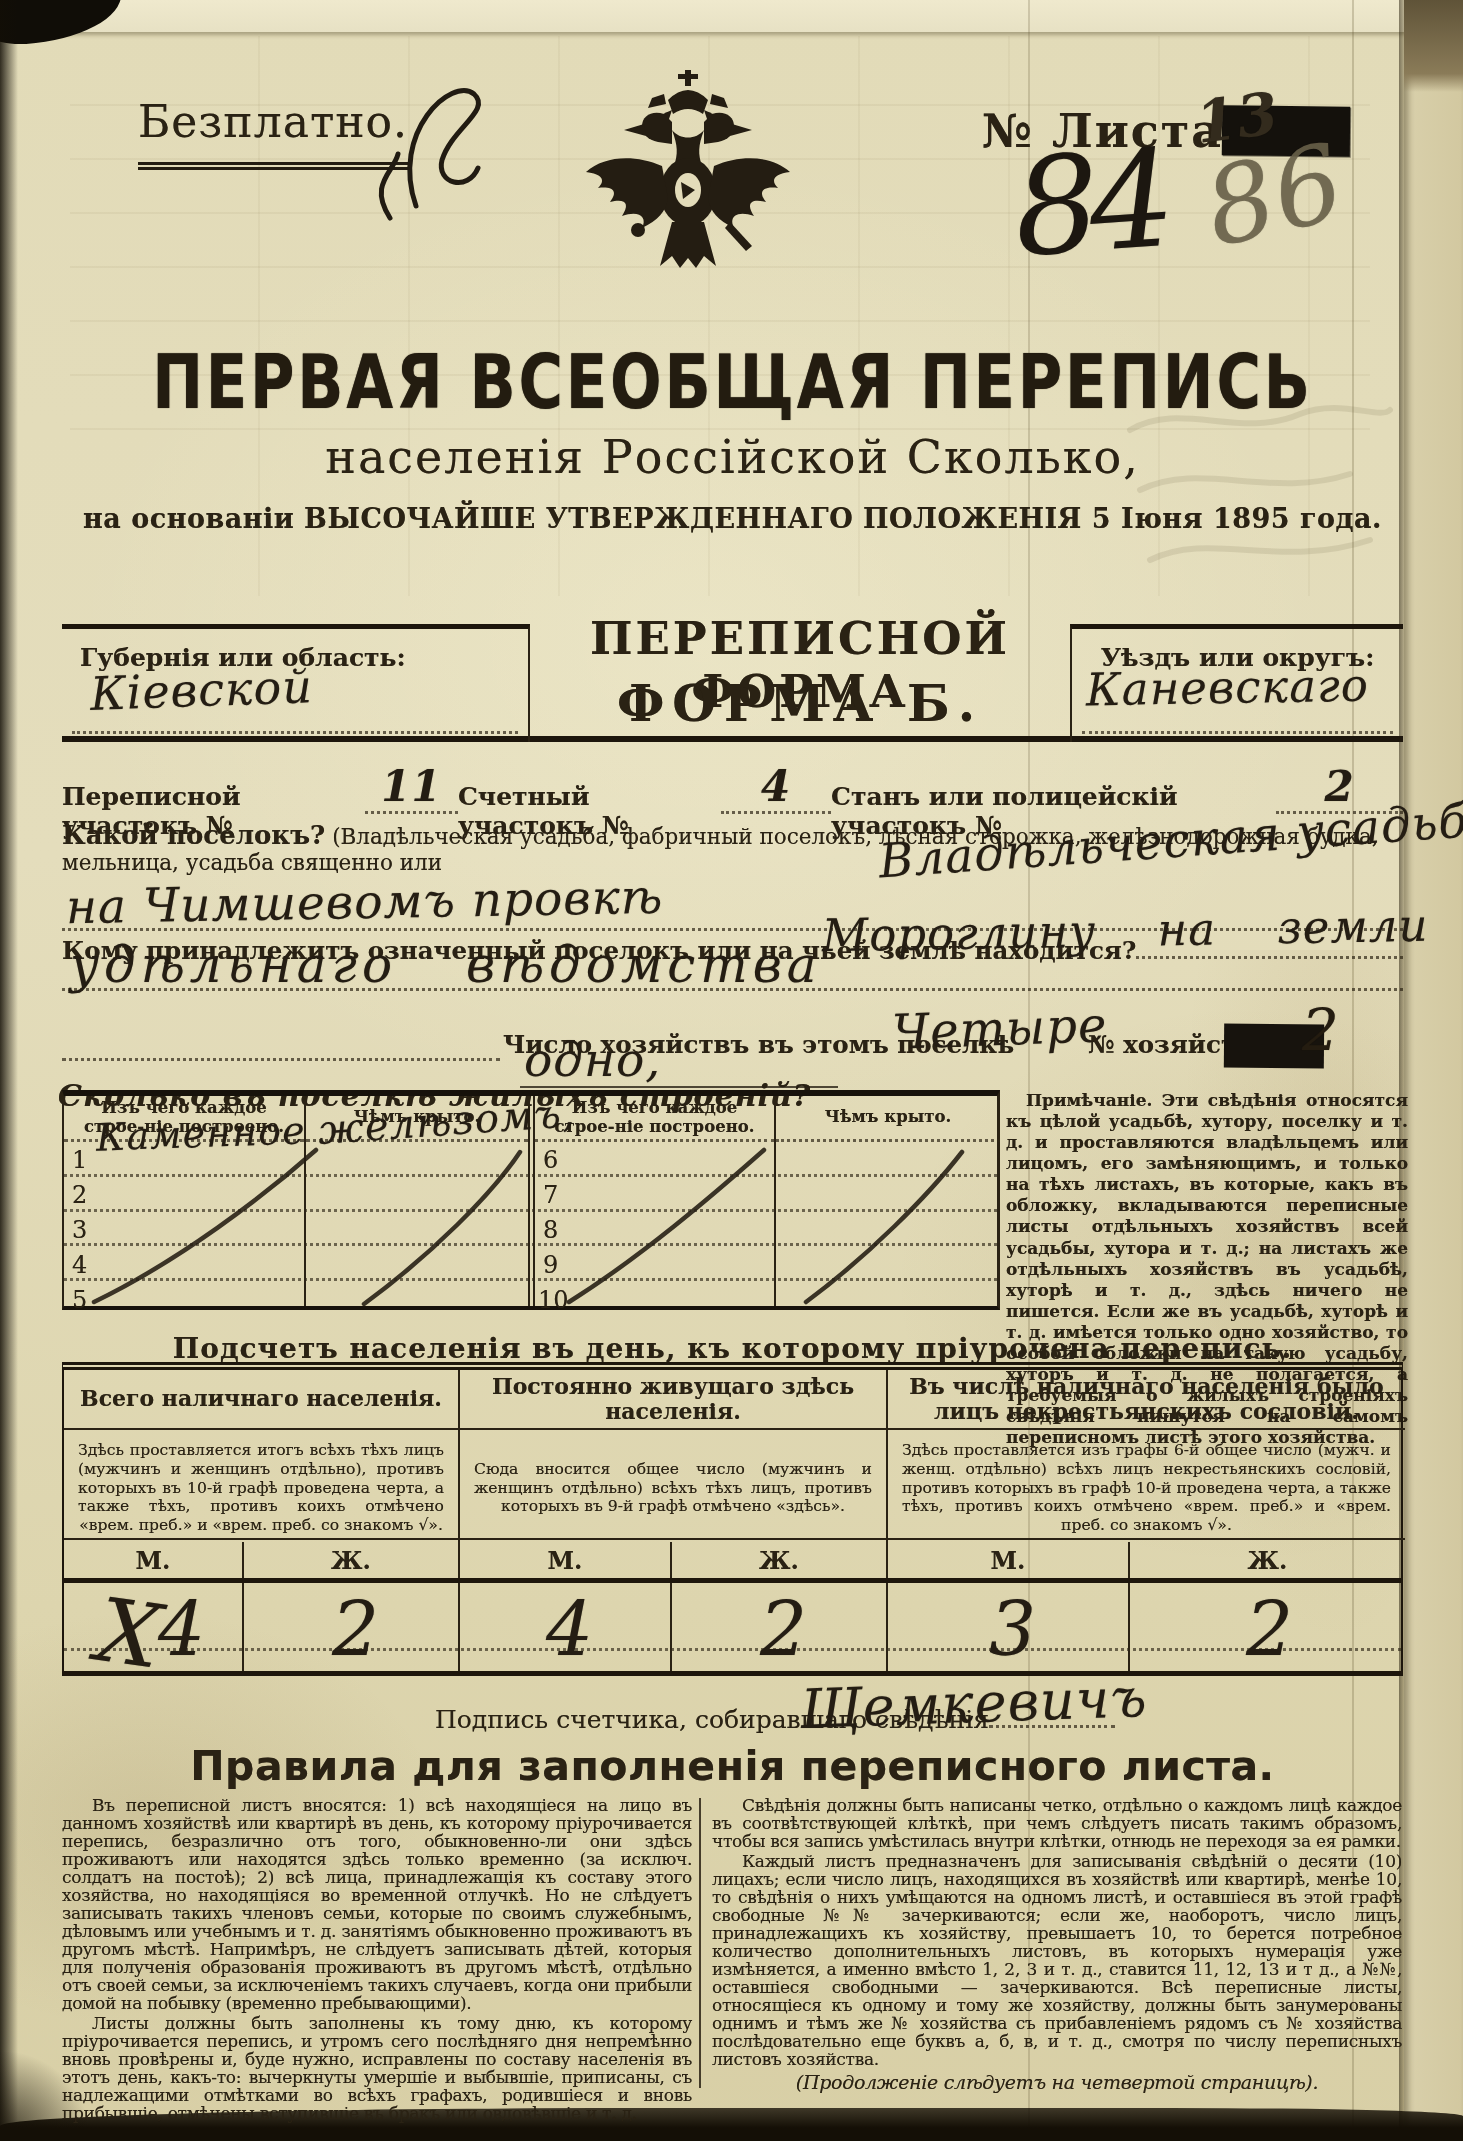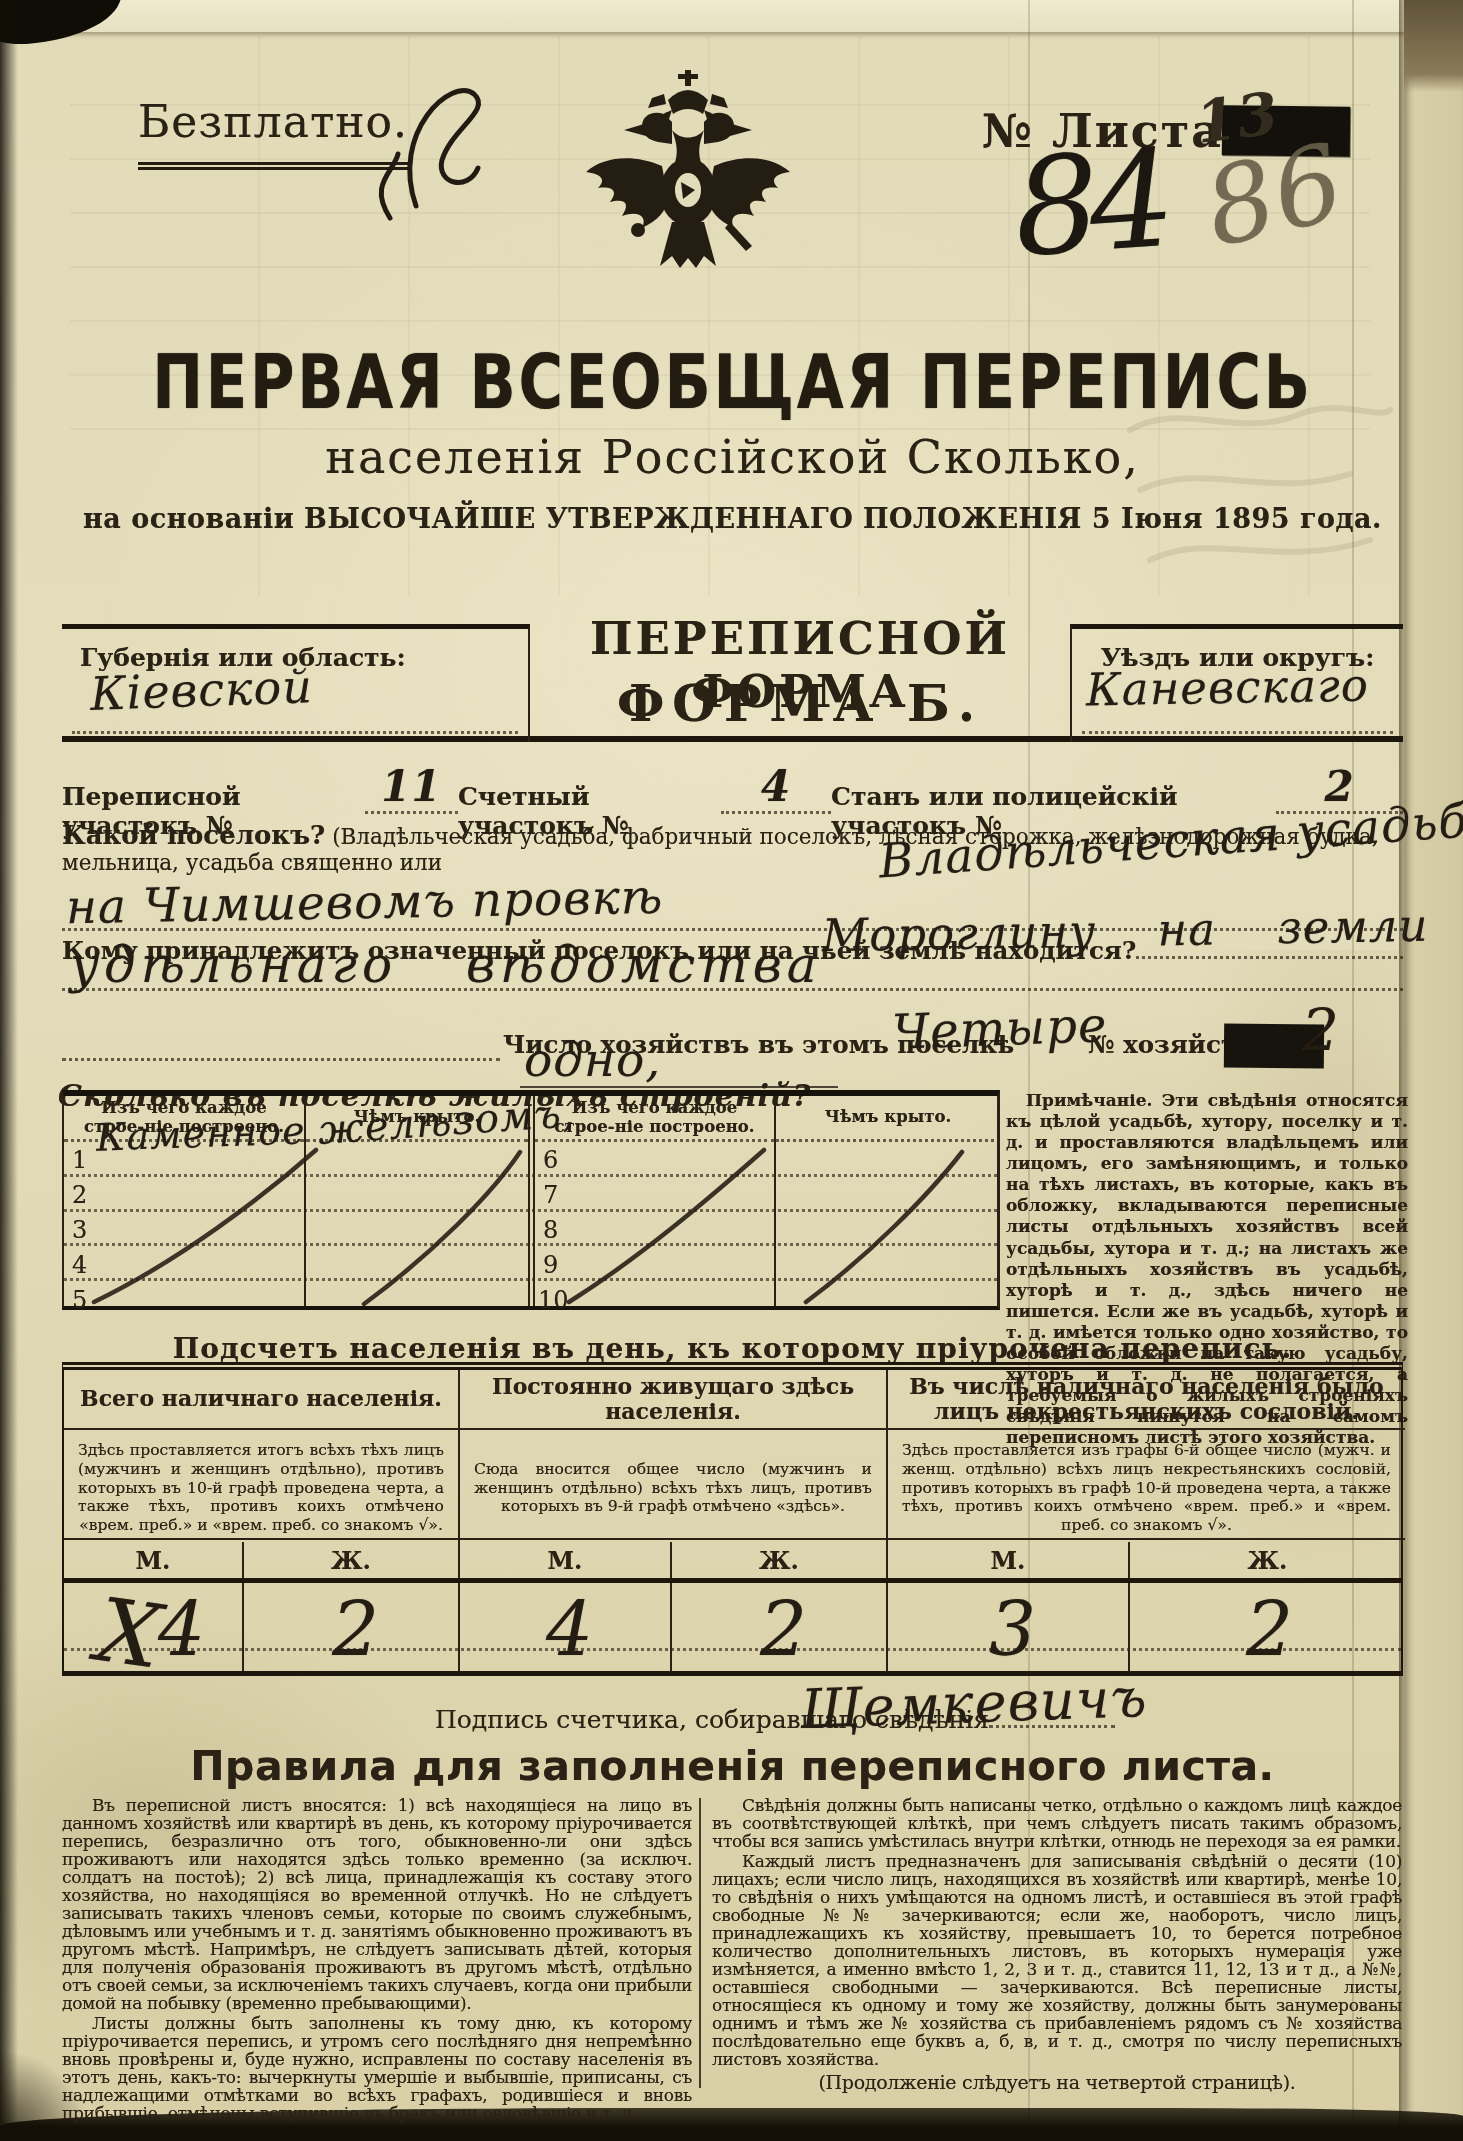--- a/index.html
+++ b/index.html
@@ -154,21 +154,21 @@
   
   .sig-row { position:absolute; left:435px; top:1703px; width:680px; display:flex; align-items:baseline; font-size:25px; }
   .hw-sig { position:absolute; left:800px; top:1672px; font-size:54px; transform:rotate(-2deg); }
   .rules-title { top:1742px; font-family:"DejaVu Sans", sans-serif; font-size:41px; font-weight:bold; letter-spacing:.5px; }
   .rules-col { position:absolute; top:1796px; font-size:17px; line-height:1.06; text-align:justify;
                letter-spacing:-.3px; }
   .rules-left { left:62px; width:630px; }
   .rules-right { left:712px; width:690px; }
   .rules-col p { margin-bottom:2px; text-indent:30px; }
   .rules-div { position:absolute; left:699px; top:1798px; width:2px; height:290px; background:rgba(42,34,20,.85); }
-  .continuation { text-align:center; font-size:19px; text-indent:0 !important; margin-top:4px; }
+  .continuation { text-align:center; font-style:italic; font-size:19px; text-indent:0 !important; margin-top:4px; }
 </style>
 </head>
 <body>
 
 <div class="sheet">
 
   <div class="top-band"></div>
   <div class="bleed-h"></div>
   <div class="bleed-v"></div>
   <div class="fold-v1"></div>

